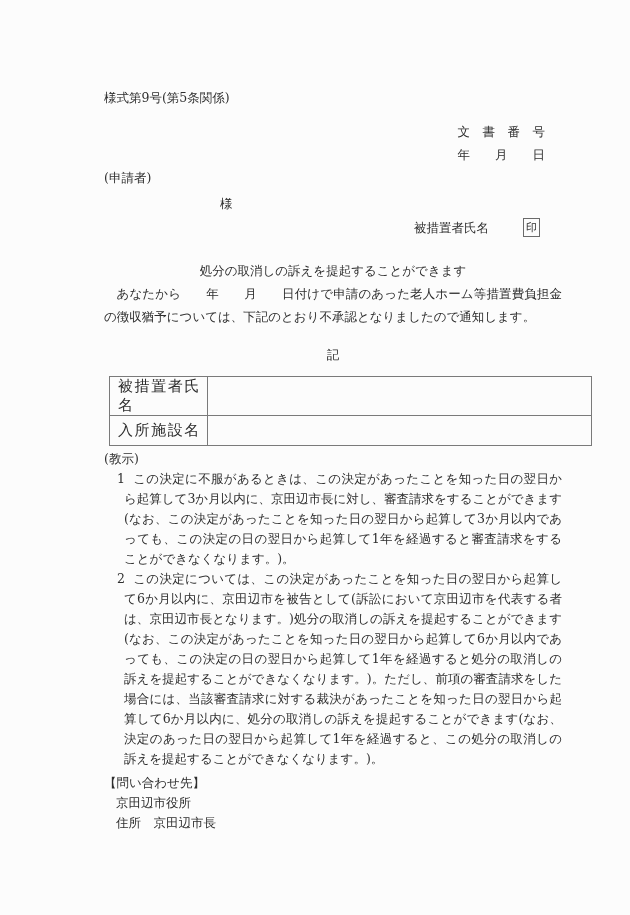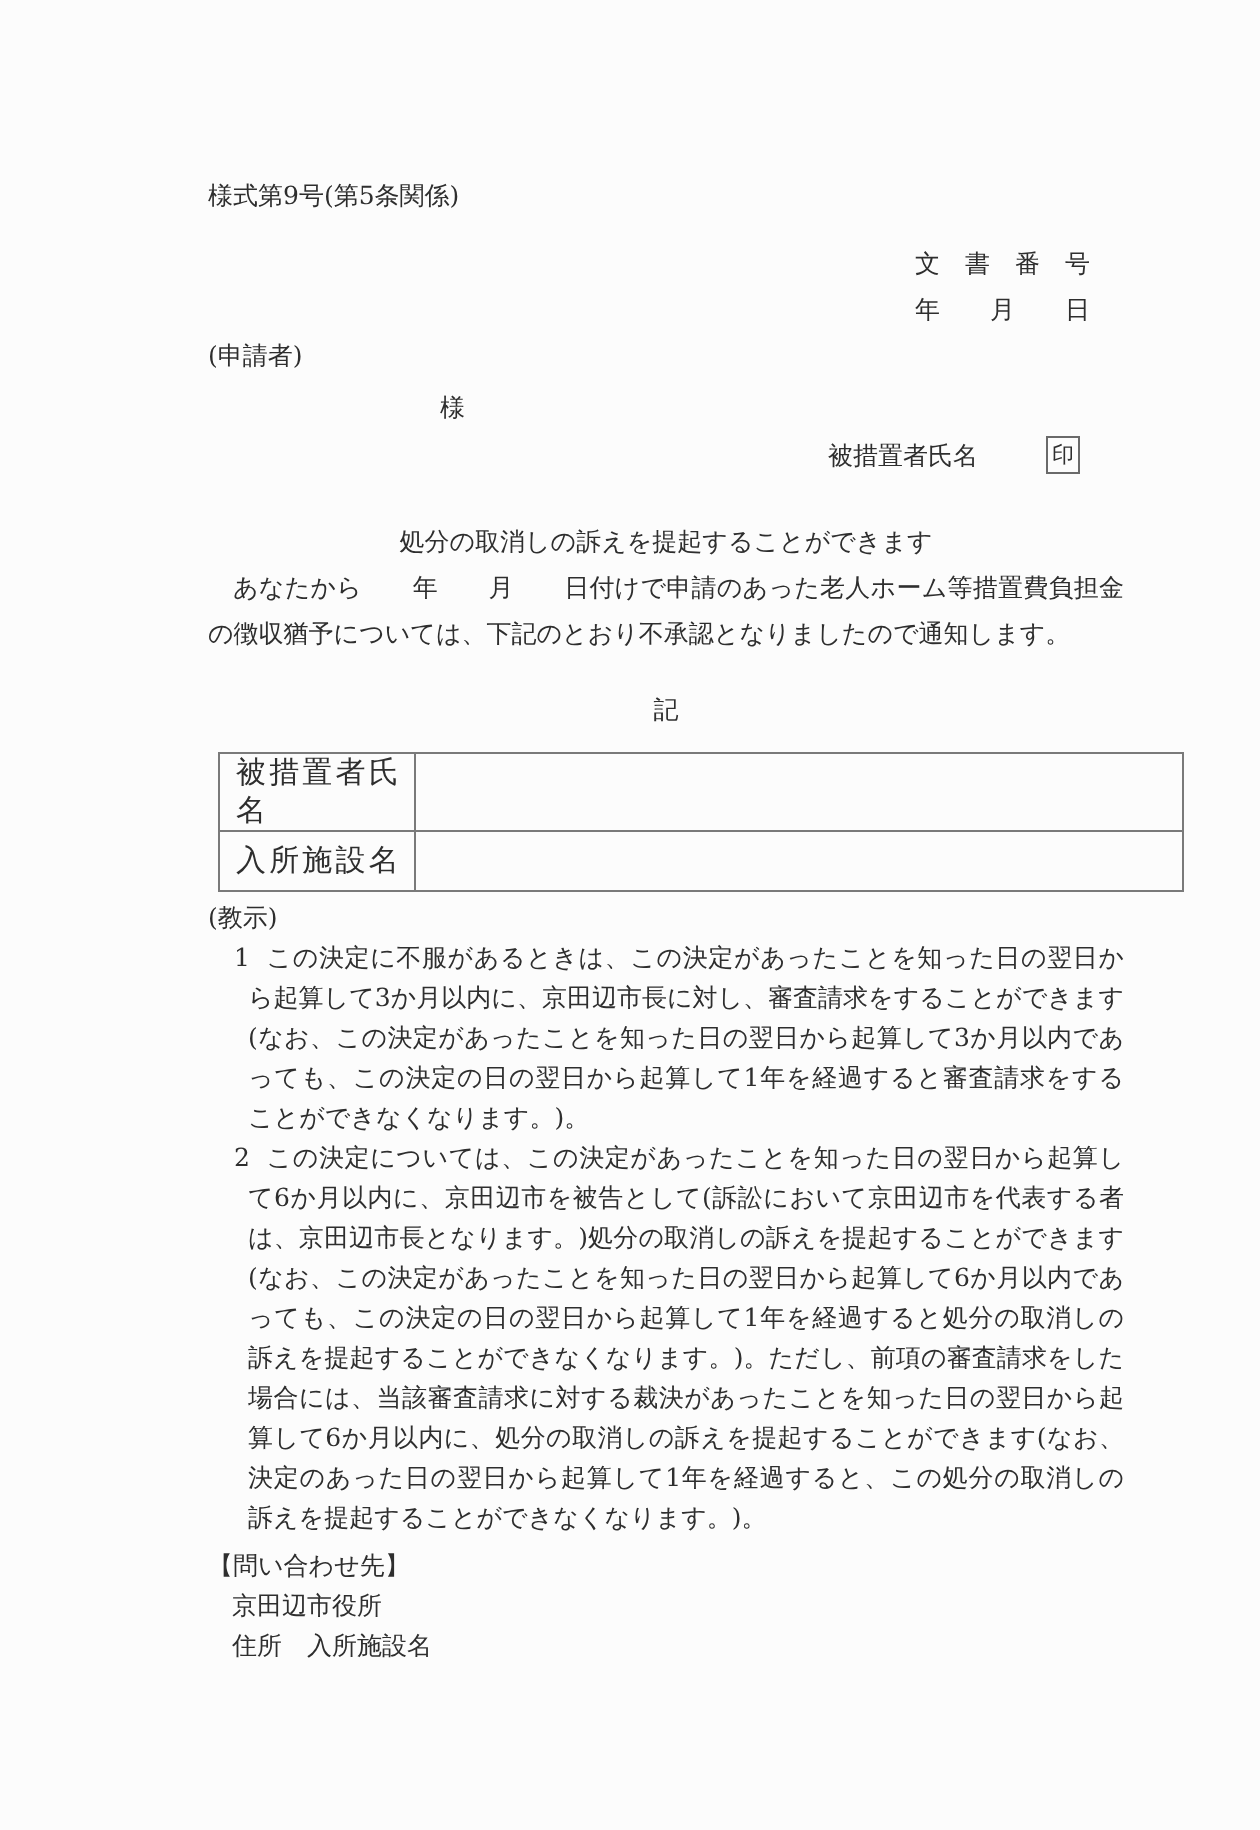--- a/index.html
+++ b/index.html
@@ -110,15 +110,15 @@
   <div class="kyoji-item">
     <span class="num">1</span><span>この決定に不服があるときは、この決定があったことを知った日の翌日から起算して3か月以内に、京田辺市長に対し、審査請求をすることができます(なお、この決定があったことを知った日の翌日から起算して3か月以内であっても、この決定の日の翌日から起算して1年を経過すると審査請求をすることができなくなります。)。</span>
   </div>
 
   <div class="kyoji-item">
     <span class="num">2</span><span>この決定については、この決定があったことを知った日の翌日から起算して6か月以内に、京田辺市を被告として(訴訟において京田辺市を代表する者は、京田辺市長となります。)処分の取消しの訴えを提起することができます(なお、この決定があったことを知った日の翌日から起算して6か月以内であっても、この決定の日の翌日から起算して1年を経過すると処分の取消しの訴えを提起することができなくなります。)。ただし、前項の審査請求をした場合には、当該審査請求に対する裁決があったことを知った日の翌日から起算して6か月以内に、処分の取消しの訴えを提起することができます(なお、決定のあった日の翌日から起算して1年を経過すると、この処分の取消しの訴えを提起することができなくなります。)。</span>
   </div>
 
   <div class="contact-header">【問い合わせ先】</div>
   <div class="contact-line">京田辺市役所</div>
-  <div class="contact-line">住所　入所施設名</div>
+  <div class="contact-line">住所　京田辺市長</div>
 
 </div>
 
 </body></html>

